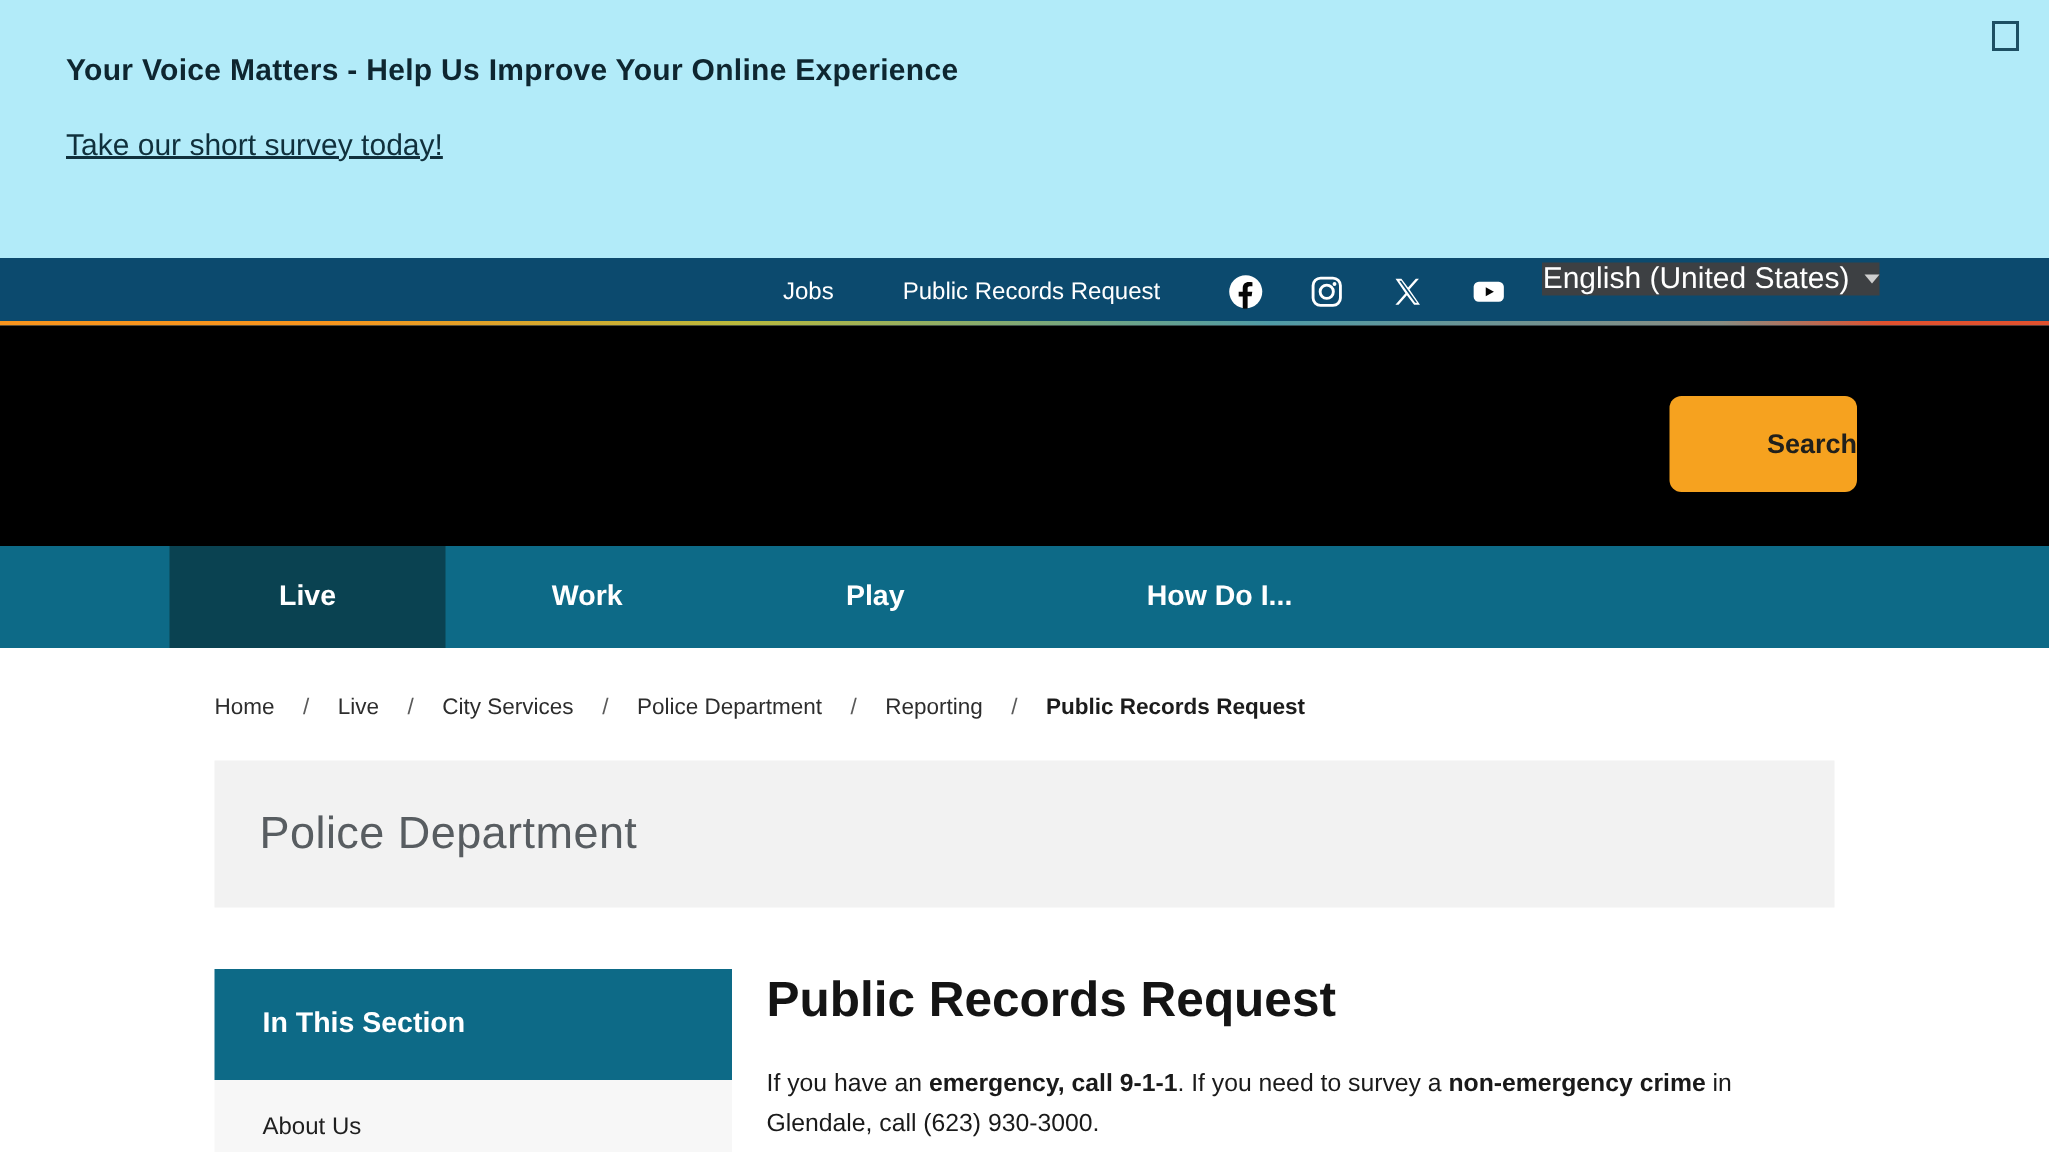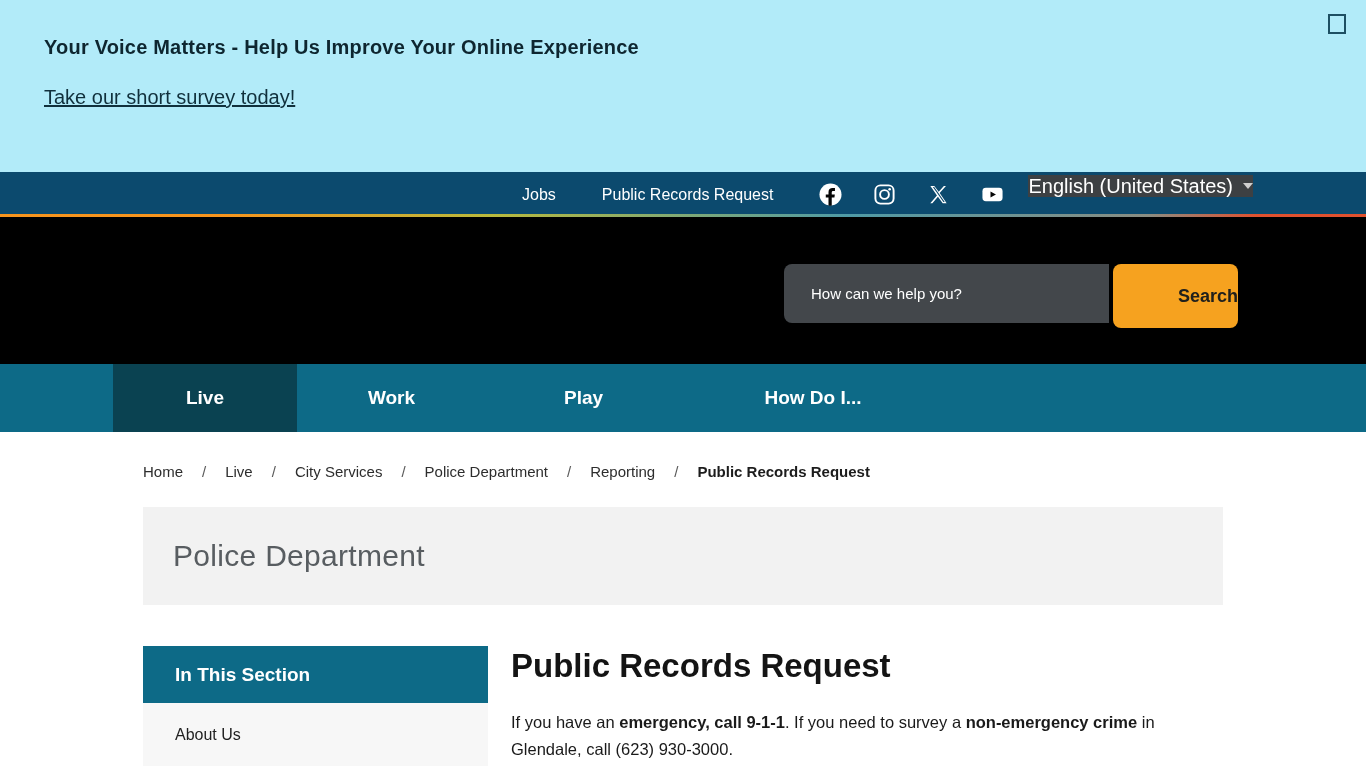--- a/index.html
+++ b/index.html
@@ -54,21 +54,21 @@
   .crumb { cursor: pointer; color: #2d2d2d; }
   .crumb-sep { margin: 0 19px; color: #5a5a5a; }
   .crumb-current { font-weight: bold; color: #1c1c1c; }
 
   .page-banner { margin-top: 27px; height: 98px; background: #f2f2f2; display: flex;
     align-items: center; padding-left: 30px; }
   .page-banner-title { font-size: 30px; color: #585d61; letter-spacing: .3px; }
 
   .columns { display: flex; margin-top: 41px; gap: 23px; align-items: flex-start; }
   .sidebar { width: 345px; flex: 0 0 345px; }
-  .sidebar-header { height: 57px; background: #0d6a87; color: #ffffff; font-size: 19px;
+  .sidebar-header { height: 74px; background: #0d6a87; color: #ffffff; font-size: 19px;
     font-weight: bold; display: flex; align-items: center; padding-left: 32px; }
   .sidebar-list { background: #f7f7f7; }
   .sidebar-item { padding: 23px 0 22px 32px; font-size: 16px; color: #1f1f1f; cursor: pointer; }
 
   .article { flex: 1; }
   .article-title { font-size: 33px; font-weight: bold; color: #141414; line-height: 40px; }
   .article-para { margin-top: 23px; font-size: 16.5px; line-height: 27px; color: #1a1a1a;
     max-width: 700px; }
   .article-para strong { font-weight: bold; }
 </style>
@@ -107,21 +107,20 @@
   <span class="lang-select">
     <span>English (United States)</span>
     <span class="lang-caret"></span>
   </span>
 
   <span class="divider-line"></span>
 </div>
 
 <div class="site-header">
   <div class="search-group">
-    <input class="search-input" type="text" placeholder="How can we help you?" style="">
     <button class="search-btn">Search</button>
   </div>
 </div>
 
 <div class="main-nav">
   <div class="nav-inner">
     <div class="nav-item active" style="width:184px">Live</div>
     <div class="nav-item" style="width:189px">Work</div>
     <div class="nav-item" style="width:195px">Play</div>
     <div class="nav-item" style="width:264px">How Do I...</div>

